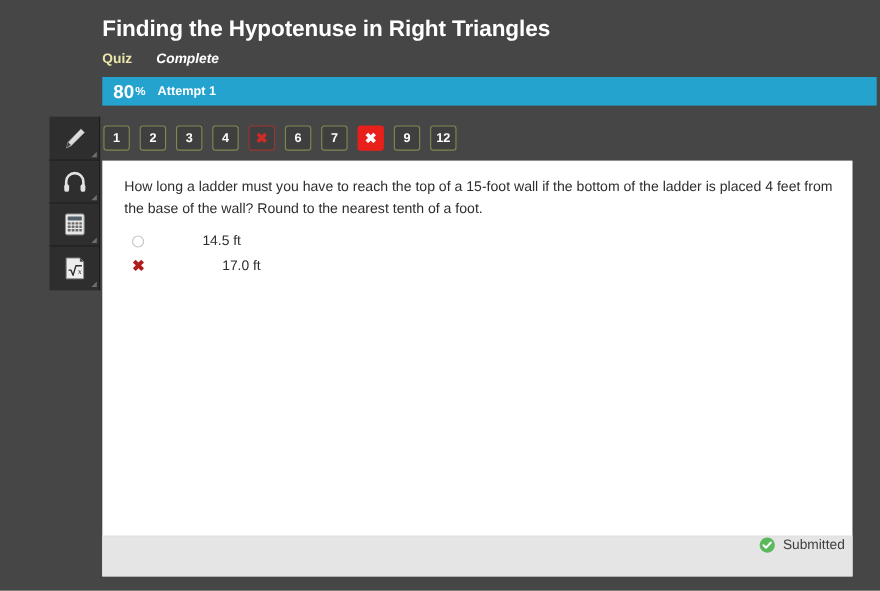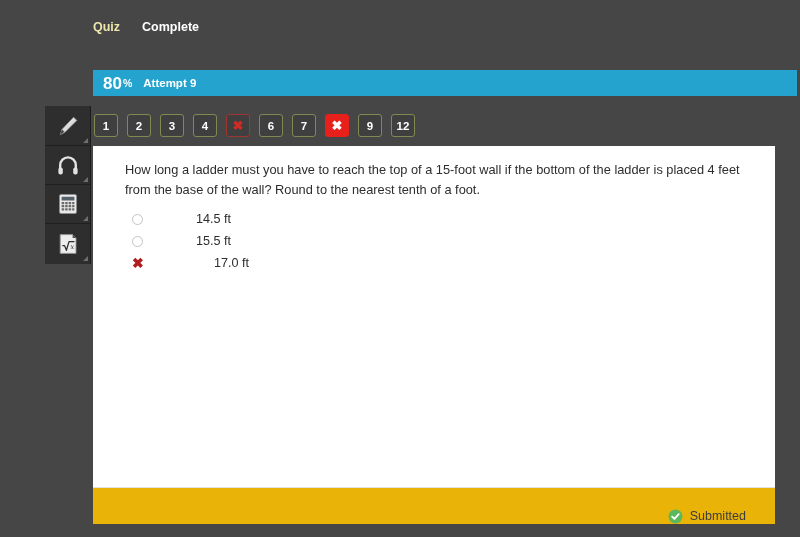--- a/index.html
+++ b/index.html
@@ -37,21 +37,21 @@
     align-items: center;
     gap: 22px;
   }
   .header-tab {
     font-size: 12.5px;
     font-weight: bold;
     line-height: 16px;
     cursor: pointer;
   }
   .header-tab.active { color: #ece7ab; }
-  .header-tab.plain  { color: #ffffff; }
+  .header-tab.plain  { color: #ffffff; font-style: italic; }
 
   
   #progress-bar {
     position: absolute;
     left: 93px;
     top: 70px;
     width: 704px;
     height: 26px;
     background: #24a3cf;
     display: flex;
@@ -162,21 +162,21 @@
     top: 146px;
     width: 682px;
     height: 378px;
     background: #ffffff;
     box-sizing: border-box;
     display: flex;
     flex-direction: column;
   }
   #question-body {
     flex: 1;
-    padding: 14px 17px 0 32px;
+    padding: 14px 17px 0 20px;
     overflow: hidden;
   }
   #question-text {
     font-size: 12.8px;
     line-height: 19.5px;
     color: #2d2d2d;
     margin: 0 0 9px 0;
   }
   #answer-options {
     margin-top: 3px;
@@ -213,51 +213,52 @@
     font-size: 12.6px;
     color: #2d2d2d;
     line-height: 16px;
   }
   .answer-option.selected .answer-label { margin-left: 18px; }
 
   
   #panel-footer {
     height: 36px;
     border-top: 1px solid #e2e2e2;
-    background: #eab308;
-    display: flex;
-    align-items: flex-end;
+    background: #e5e5e5;
+    display: flex;
+    align-items: flex-start;
     justify-content: flex-end;
-    padding-right: 29px;
+    padding-right: 7px;
   }
   #submitted-status {
     display: flex;
     align-items: center;
     gap: 7px;
   }
   #submitted-text {
     font-size: 12.5px;
     color: #3d3d3d;
     line-height: 15px;
   }
 </style>
 </head>
 <body>
 
 <div id="page-header">
+  <h1 id="quiz-title">Finding the Hypotenuse in Right Triangles</h1>
   <div id="header-tabs">
     <span class="header-tab active">Quiz</span>
     <span class="header-tab plain">Complete</span>
   </div>
 </div>
 
 <div id="progress-bar">
   <span id="score-value">80</span>
     <span id="score-percent">%</span>
-  <span id="attempt-label">Attempt 9</span>
+  <span id="attempt-label">Attempt 1</span>
 </div>
 
 <div id="question-nav">
   <div class="qnav-btn normal">
       <span>1</span>
     </div>
   <div class="qnav-btn normal">
       <span>2</span>
     </div>
   <div class="qnav-btn normal">
@@ -347,24 +348,20 @@
   <div id="question-body">
     <p id="question-text">How long a ladder must you have to reach the top of a 15-foot wall if the bottom of the ladder is placed 4 feet from the base of the wall? Round to the nearest tenth of a foot.</p>
 
     <div id="answer-options">
 
       <div class="answer-option">
         <span class="radio-mark"></span>
         <span class="answer-label">14.5 ft</span>
       </div>
 
-      <div class="answer-option">
-        <span class="radio-mark"></span>
-        <span class="answer-label">15.5 ft</span>
-      </div>
 
       <div class="answer-option selected">
         <span class="x-mark">✖</span>
         <span class="answer-label">17.0 ft</span>
       </div>
 
 
     </div>
   </div>
 

